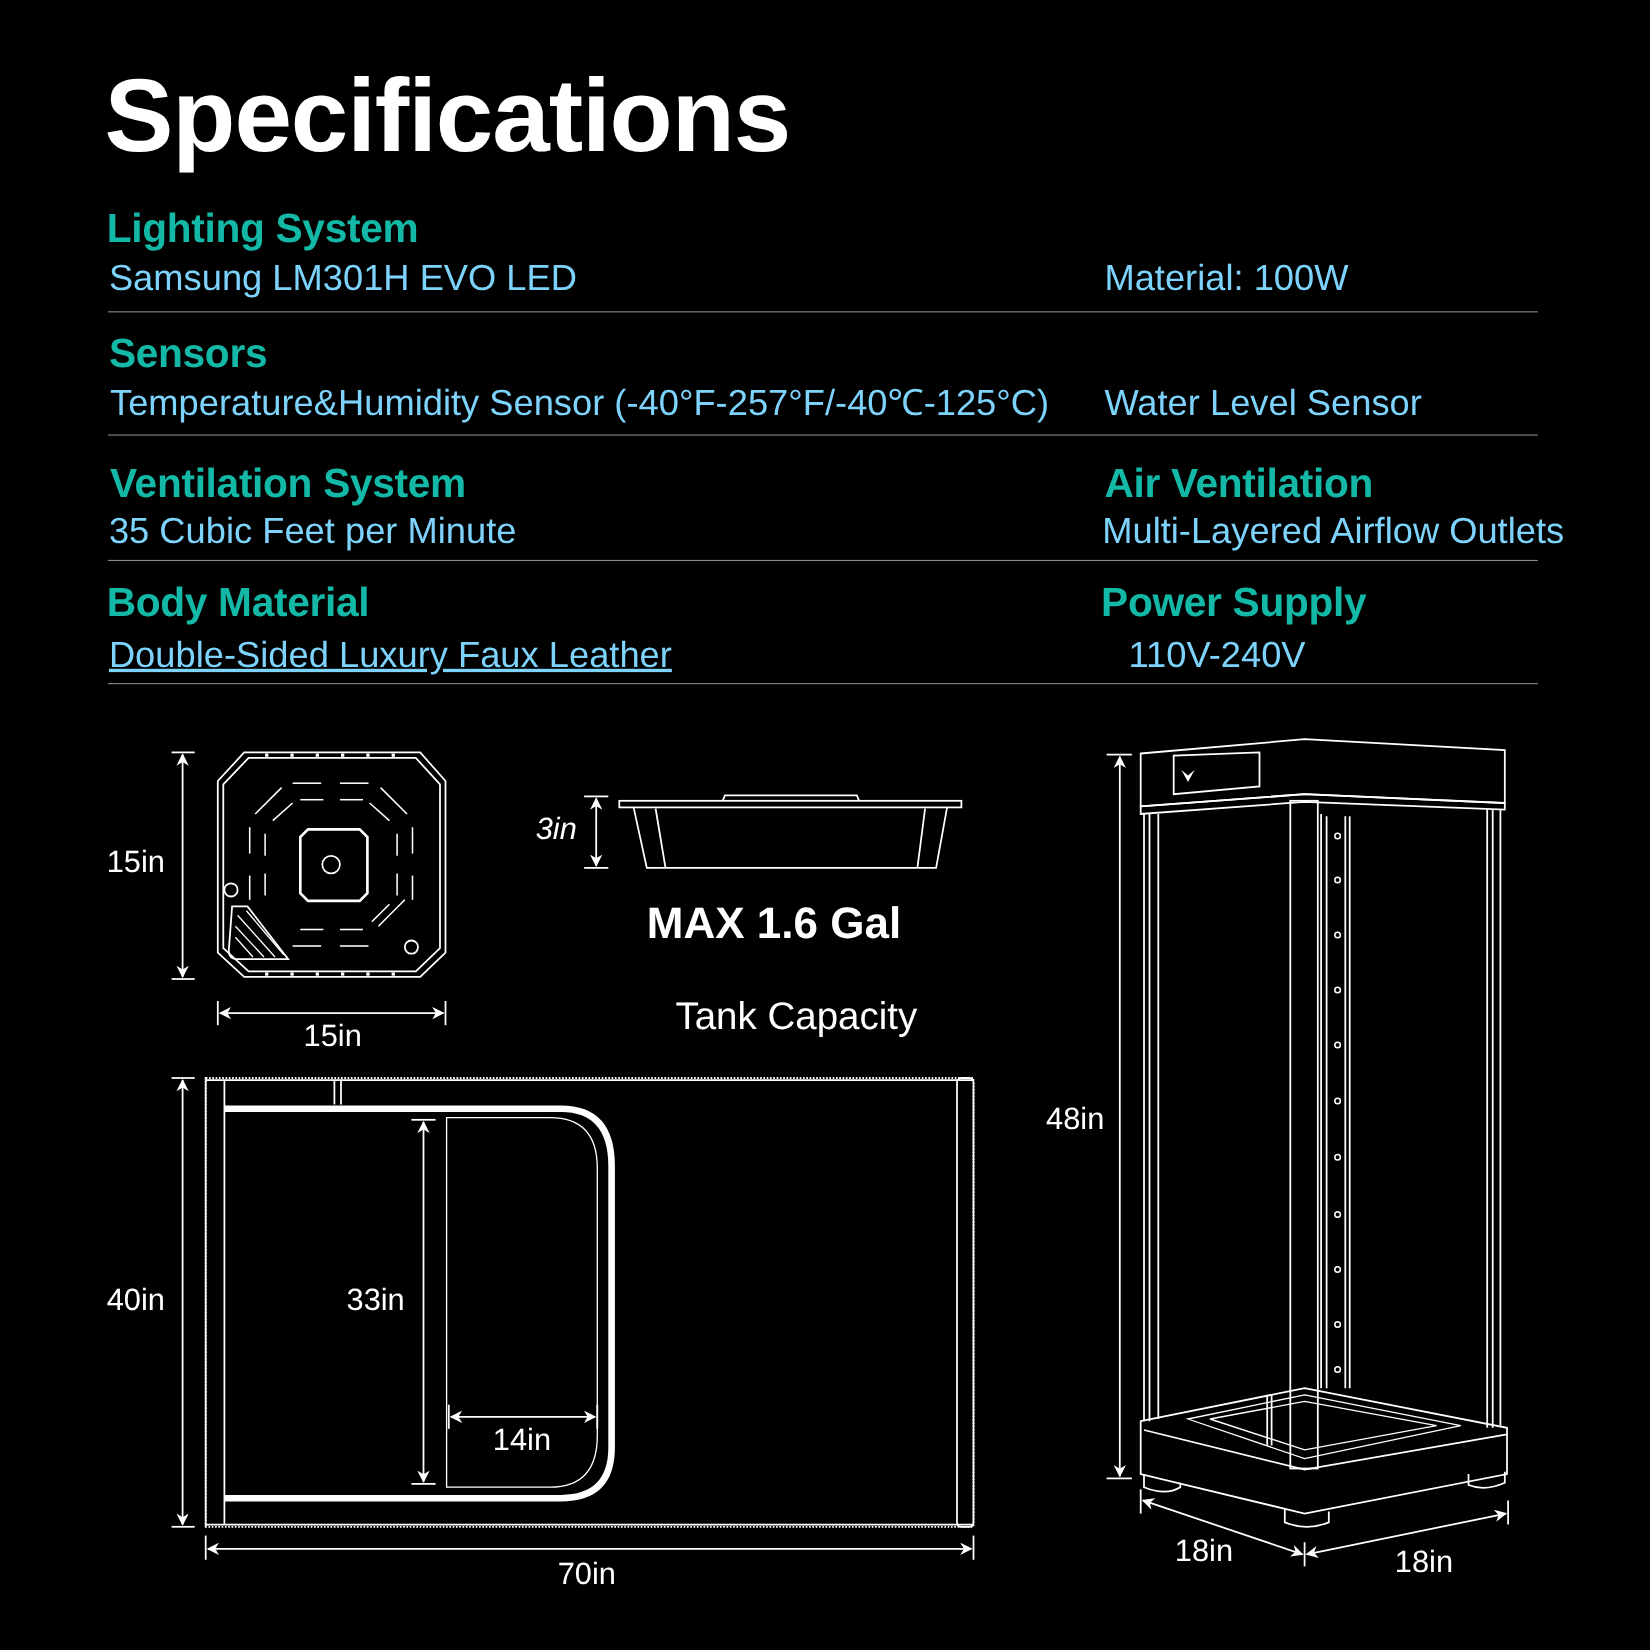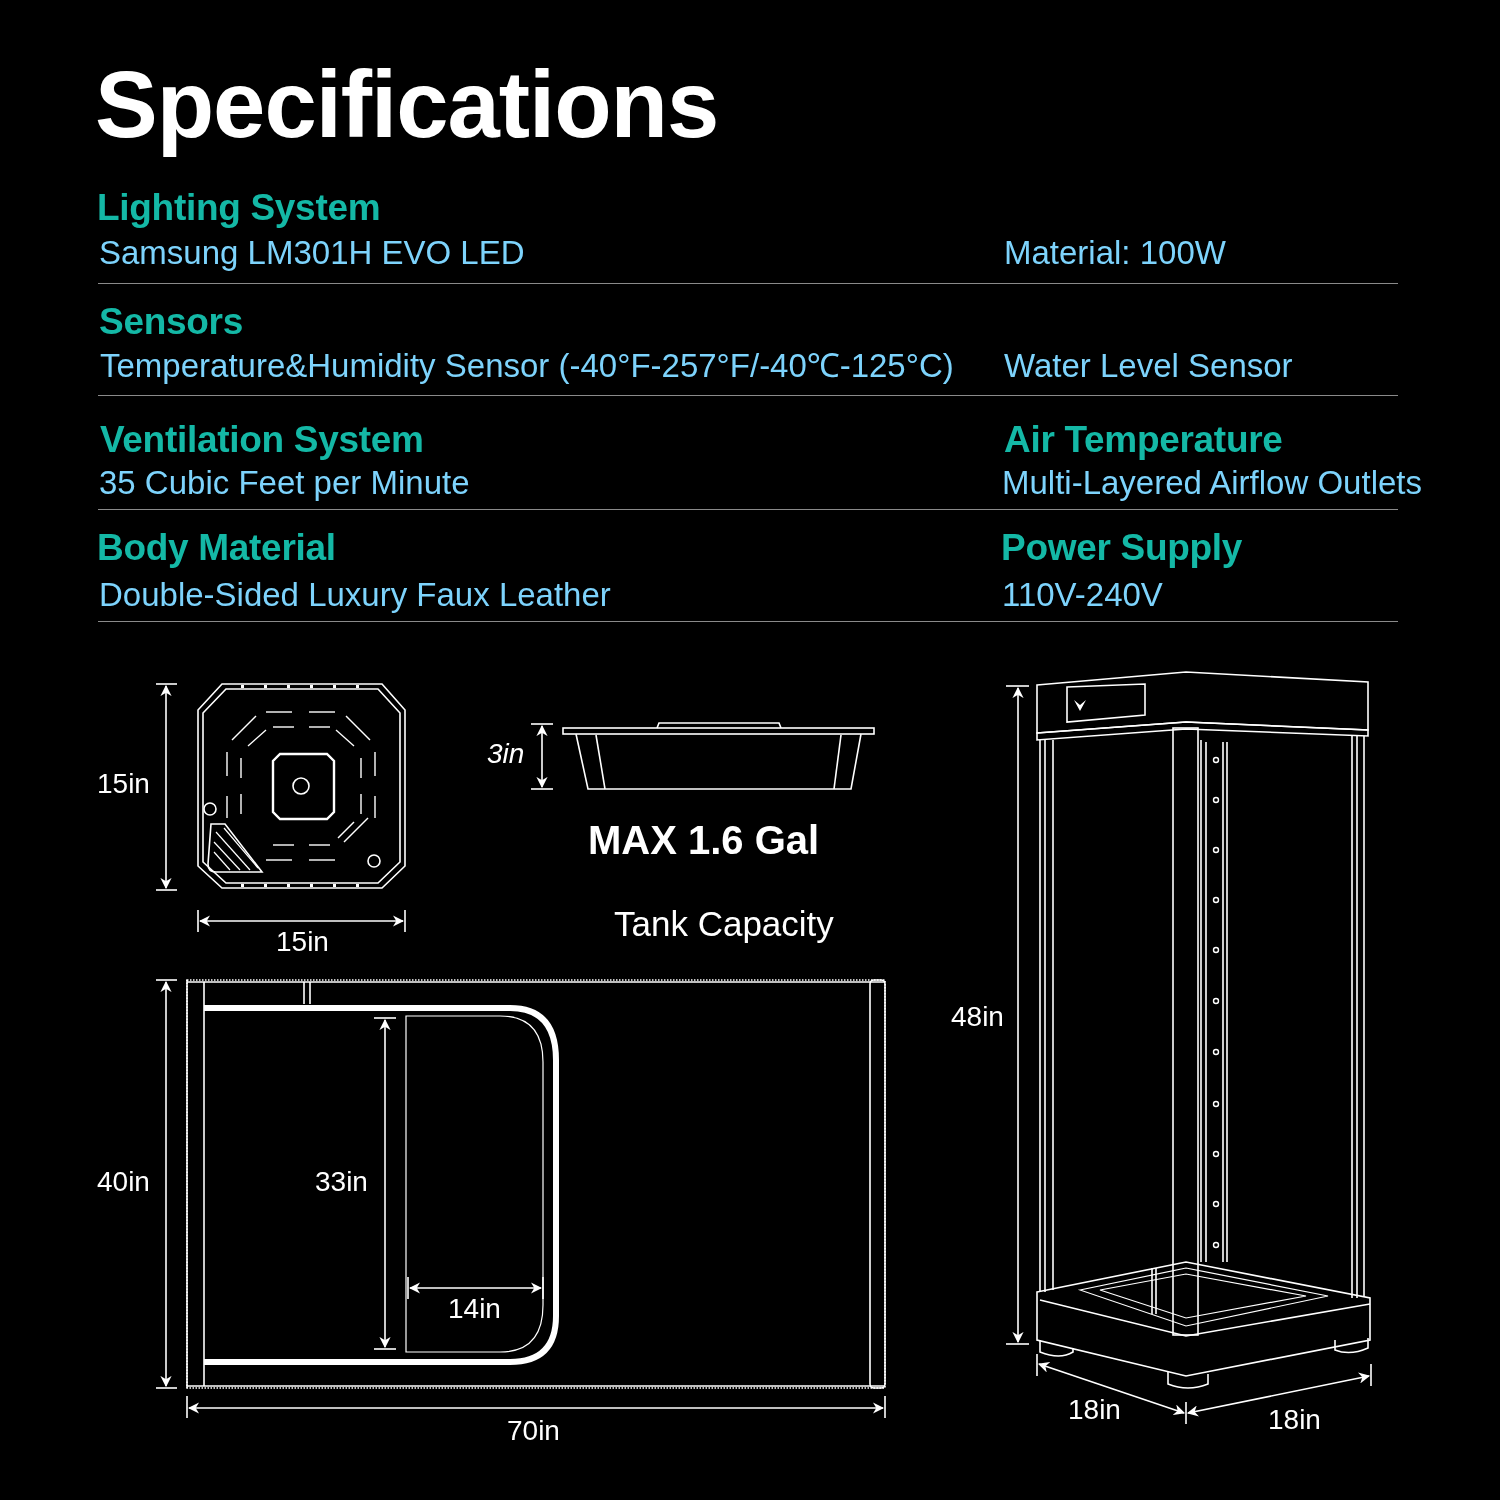--- a/index.html
+++ b/index.html
@@ -24,28 +24,28 @@
 <div class="abs v" style="left:1004px;top:236px;">Material: 100W</div>
 <div class="abs rule" style="top:283px;"></div>
 
 <div class="abs h" style="left:99px;top:303px;">Sensors</div>
 <div class="abs v" style="left:100px;top:349px;">Temperature&amp;Humidity Sensor (-40°F-257°F/-40℃-125°C)</div>
 <div class="abs v" style="left:1004px;top:349px;">Water Level Sensor</div>
 <div class="abs rule" style="top:395px;"></div>
 
 <div class="abs h" style="left:100px;top:421px;">Ventilation System</div>
 <div class="abs v" style="left:99px;top:466px;">35 Cubic Feet per Minute</div>
-<div class="abs h" style="left:1004px;top:421px;">Air Temperature</div>
+<div class="abs h" style="left:1004px;top:421px;">Air Ventilation</div>
 <div class="abs v" style="left:1002px;top:466px;">Multi-Layered Airflow Outlets</div>
 <div class="abs rule" style="top:509px;"></div>
 
 <div class="abs h" style="left:97px;top:529px;">Body Material</div>
-<div class="abs v" style="left:99px;top:578px;">Double-Sided Luxury Faux Leather</div>
+<div class="abs v" style="left:99px;top:578px;text-decoration:underline;">Double-Sided Luxury Faux Leather</div>
 <div class="abs h" style="left:1001px;top:529px;">Power Supply</div>
-<div class="abs v" style="left:1002px;top:578px;">110V-240V</div>
+<div class="abs v" style="left:1026px;top:578px;">110V-240V</div>
 <div class="abs rule" style="top:621px;"></div>
 
 <svg width="1500" height="1500" viewBox="0 0 1500 1500">
   <defs>
     <marker id="ah" viewBox="0 0 10 10" refX="9" refY="5" markerWidth="7" markerHeight="7" orient="auto-start-reverse">
       <path d="M0,0 L10,5 L0,10 L3,5 z" fill="#fff"></path>
     </marker>
   </defs>
   <g stroke="#fff" fill="none" stroke-width="1.6">
 

